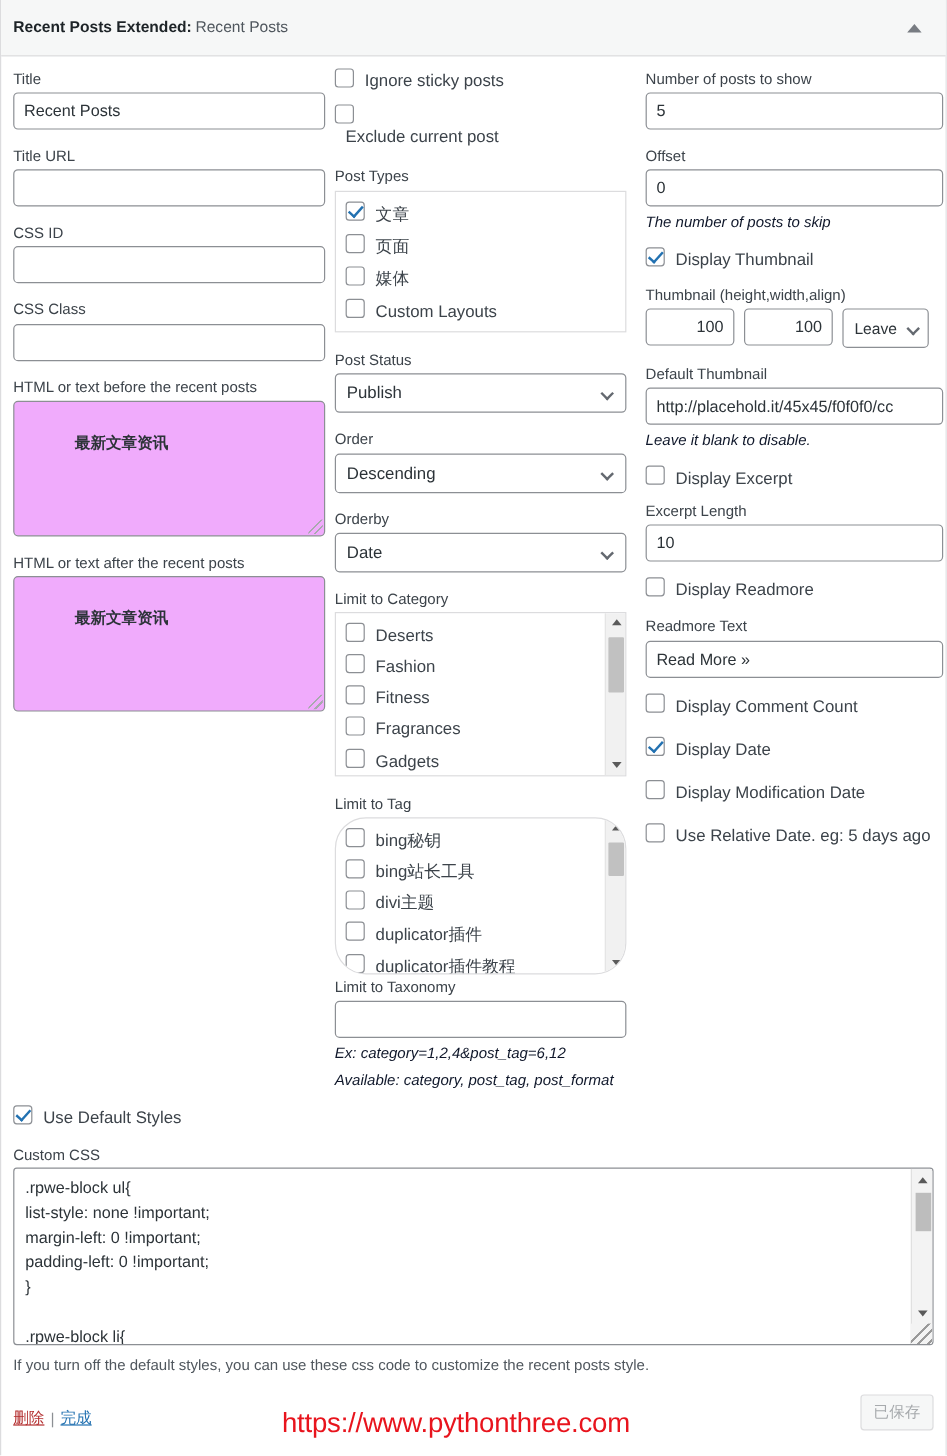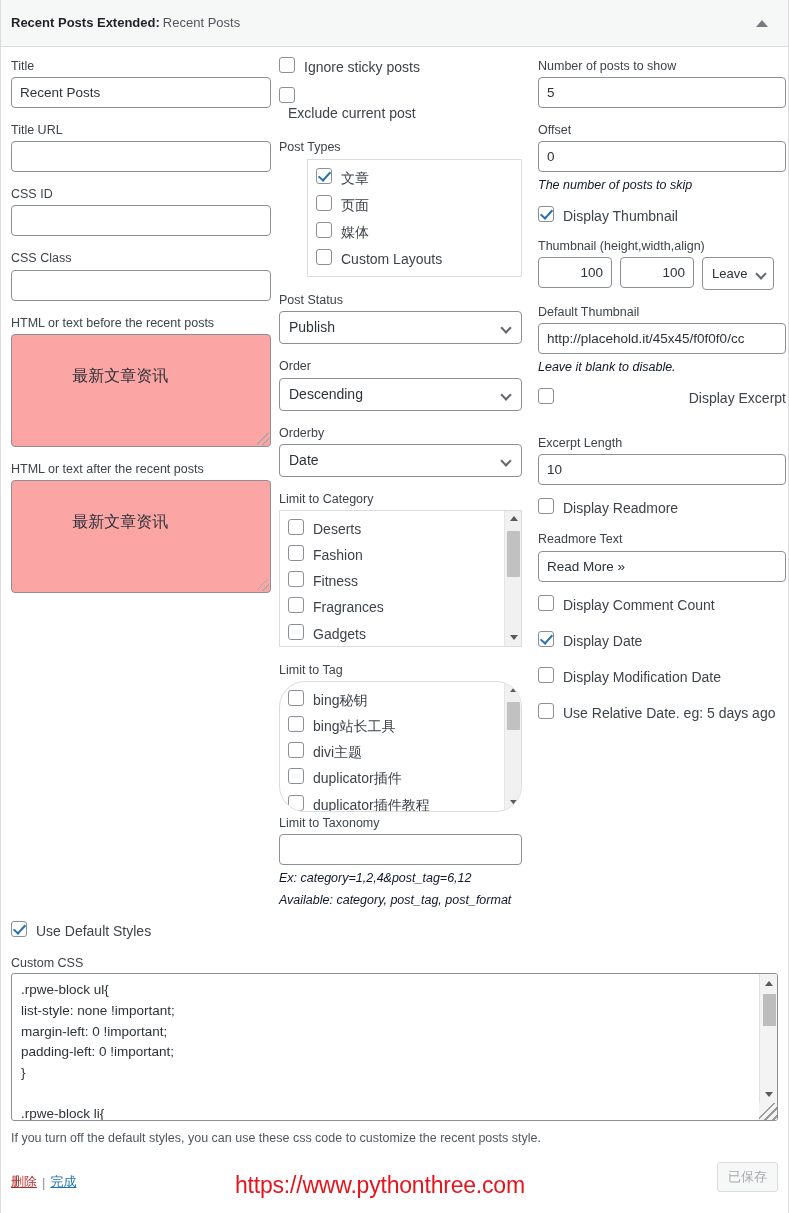--- a/index.html
+++ b/index.html
@@ -91,29 +91,30 @@
     overflow: hidden;
     white-space: nowrap;
   }
   .field { margin-bottom: 13px; }
 
   .ta {
     display: block;
     width: 100%;
     border: 1px solid #8c8f94;
     border-radius: 4px;
-    background: #fca5a5;
-    font-size: 16px;
+    background: #f0abfc;
+    font-size: 13px;
     color: #2c3338;
     padding: 5px 7px;
     font-family: "Liberation Sans", "DejaVu Sans", sans-serif;
     line-height: 1.5;
     position: relative;
     white-space: pre-wrap;
     overflow: hidden;
+    font-weight: bold;
   }
   .ta.h110 { height: 113px; }
   .resize-grip {
     position: absolute;
     right: 1px; bottom: 1px;
     width: 12px; height: 12px;
     background:
       linear-gradient(135deg, transparent 0 43%, #a7aaad 43% 50%, transparent 50% 68%),
       linear-gradient(135deg, transparent 0 68%, #a7aaad 68% 76%, transparent 76%);
   }
@@ -147,21 +148,20 @@
     border: solid #2271b1;
     border-width: 0 2px 2px 0;
     transform: rotate(42deg);
   }
 
   
   .groupbox {
     border: 1px solid #dcdcde;
     background: #fff;
     padding: 8px 8px 6px 8px;
-    margin-left: 28px;
   }
   .groupbox .cbrow { margin-bottom: 8px; }
   .groupbox .cbrow:last-child { margin-bottom: 2px; }
 
   .scrollbox {
     border: 1px solid #dcdcde;
     background: #fff;
     position: relative;
     overflow: hidden;
     padding: 8px 22px 0 8px;
@@ -568,21 +568,21 @@
             </div>
           </div>
         </div>
 
         <div>
           <span class="fld-label">Default Thumbnail</span>
           <div class="txt">http://placehold.it/45x45/f0f0f0/cc</div>
           <div class="hint">Leave it blank to disable.</div>
         </div>
 
-        <div class="cbrow" style="margin-bottom:27px;justify-content:space-between;">
+        <div class="cbrow" style="margin-bottom:10px;">
           <span class="cbox"></span>
           <span class="cb-label">Display Excerpt</span>
         </div>
 
         <div class="field">
           <span class="fld-label">Excerpt Length</span>
           <div class="txt">10</div>
         </div>
 
         <div class="cbrow" style="margin-bottom:13px;">

